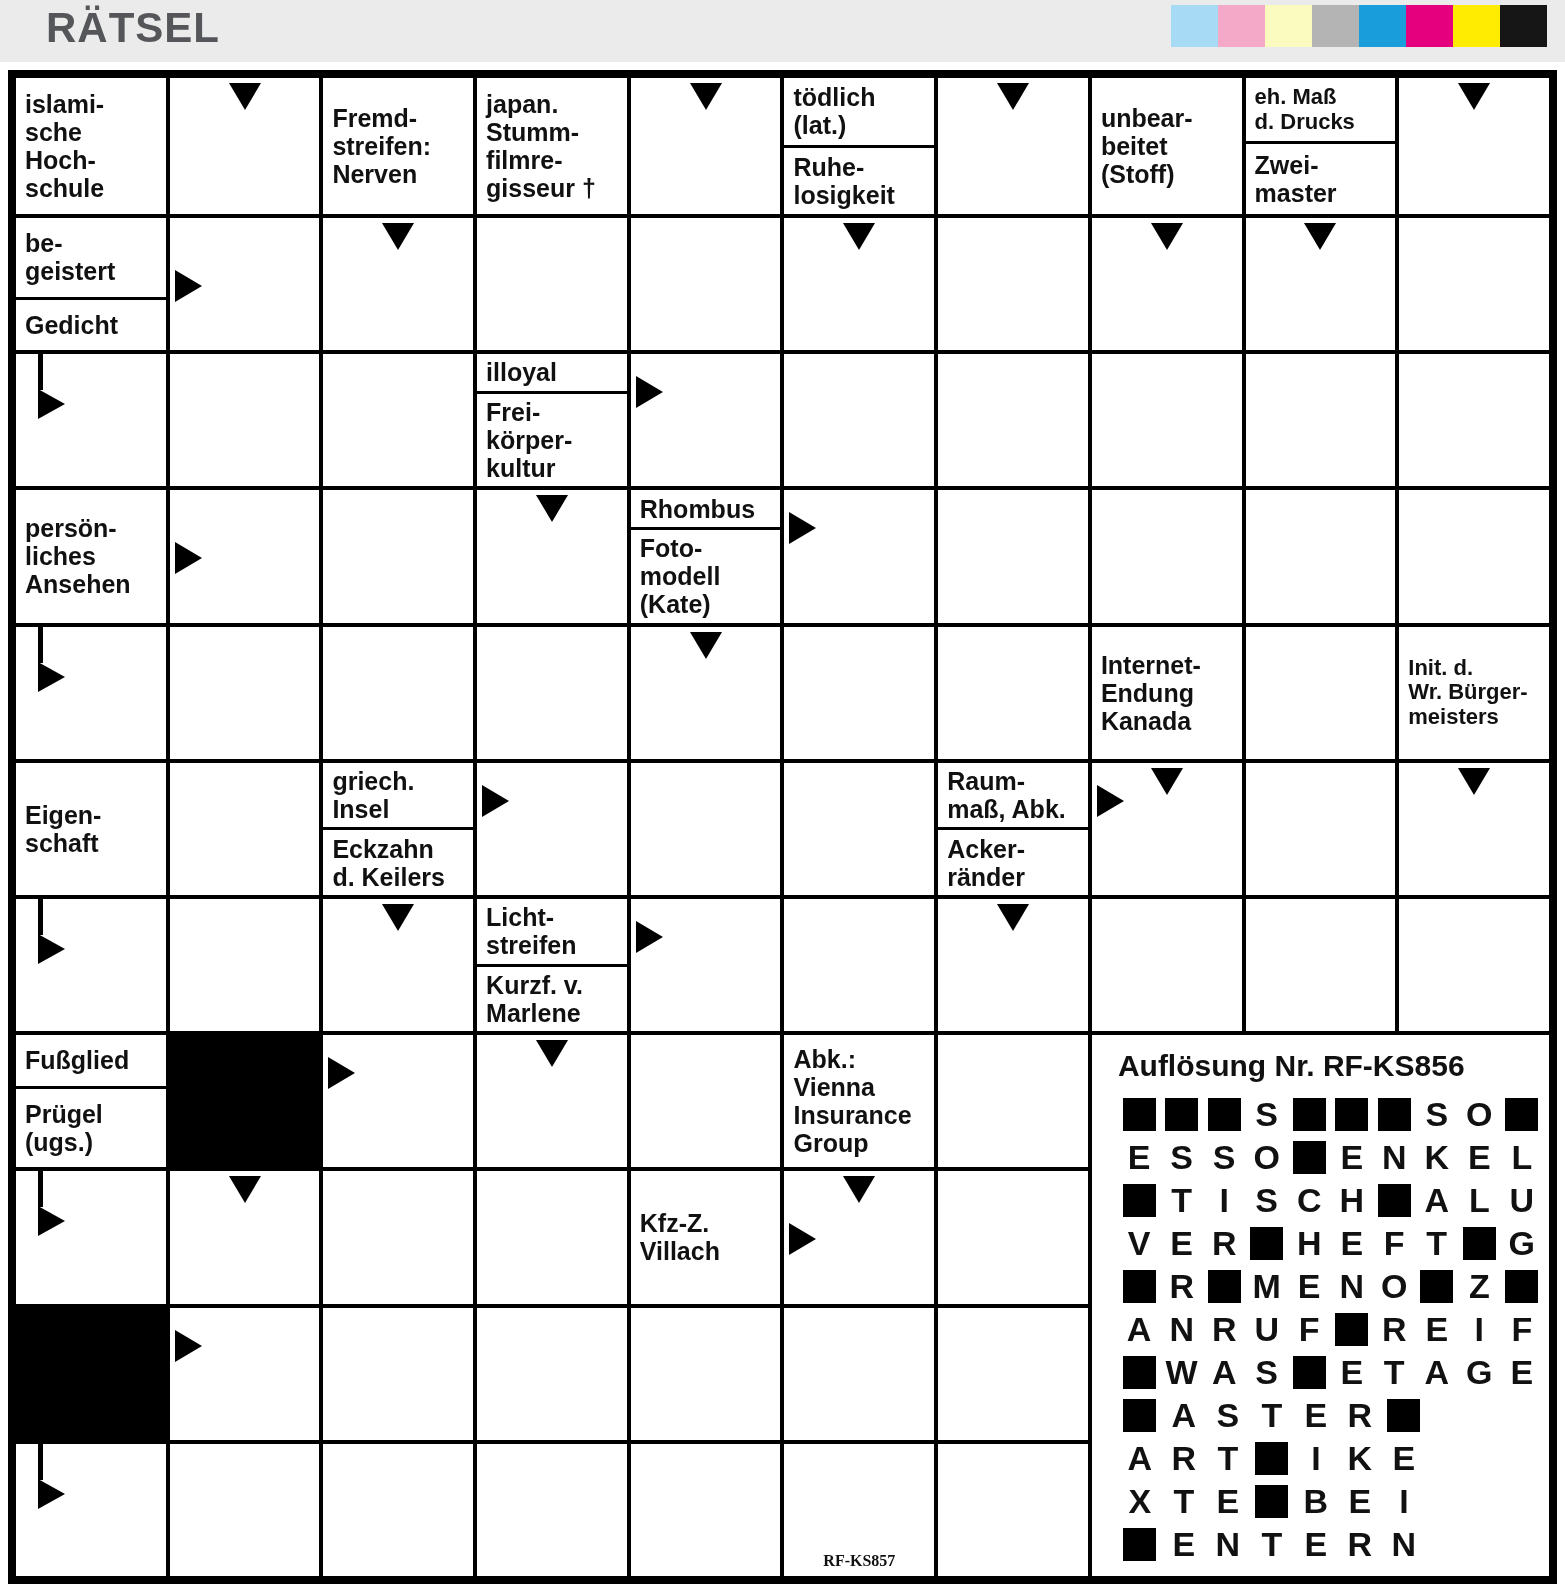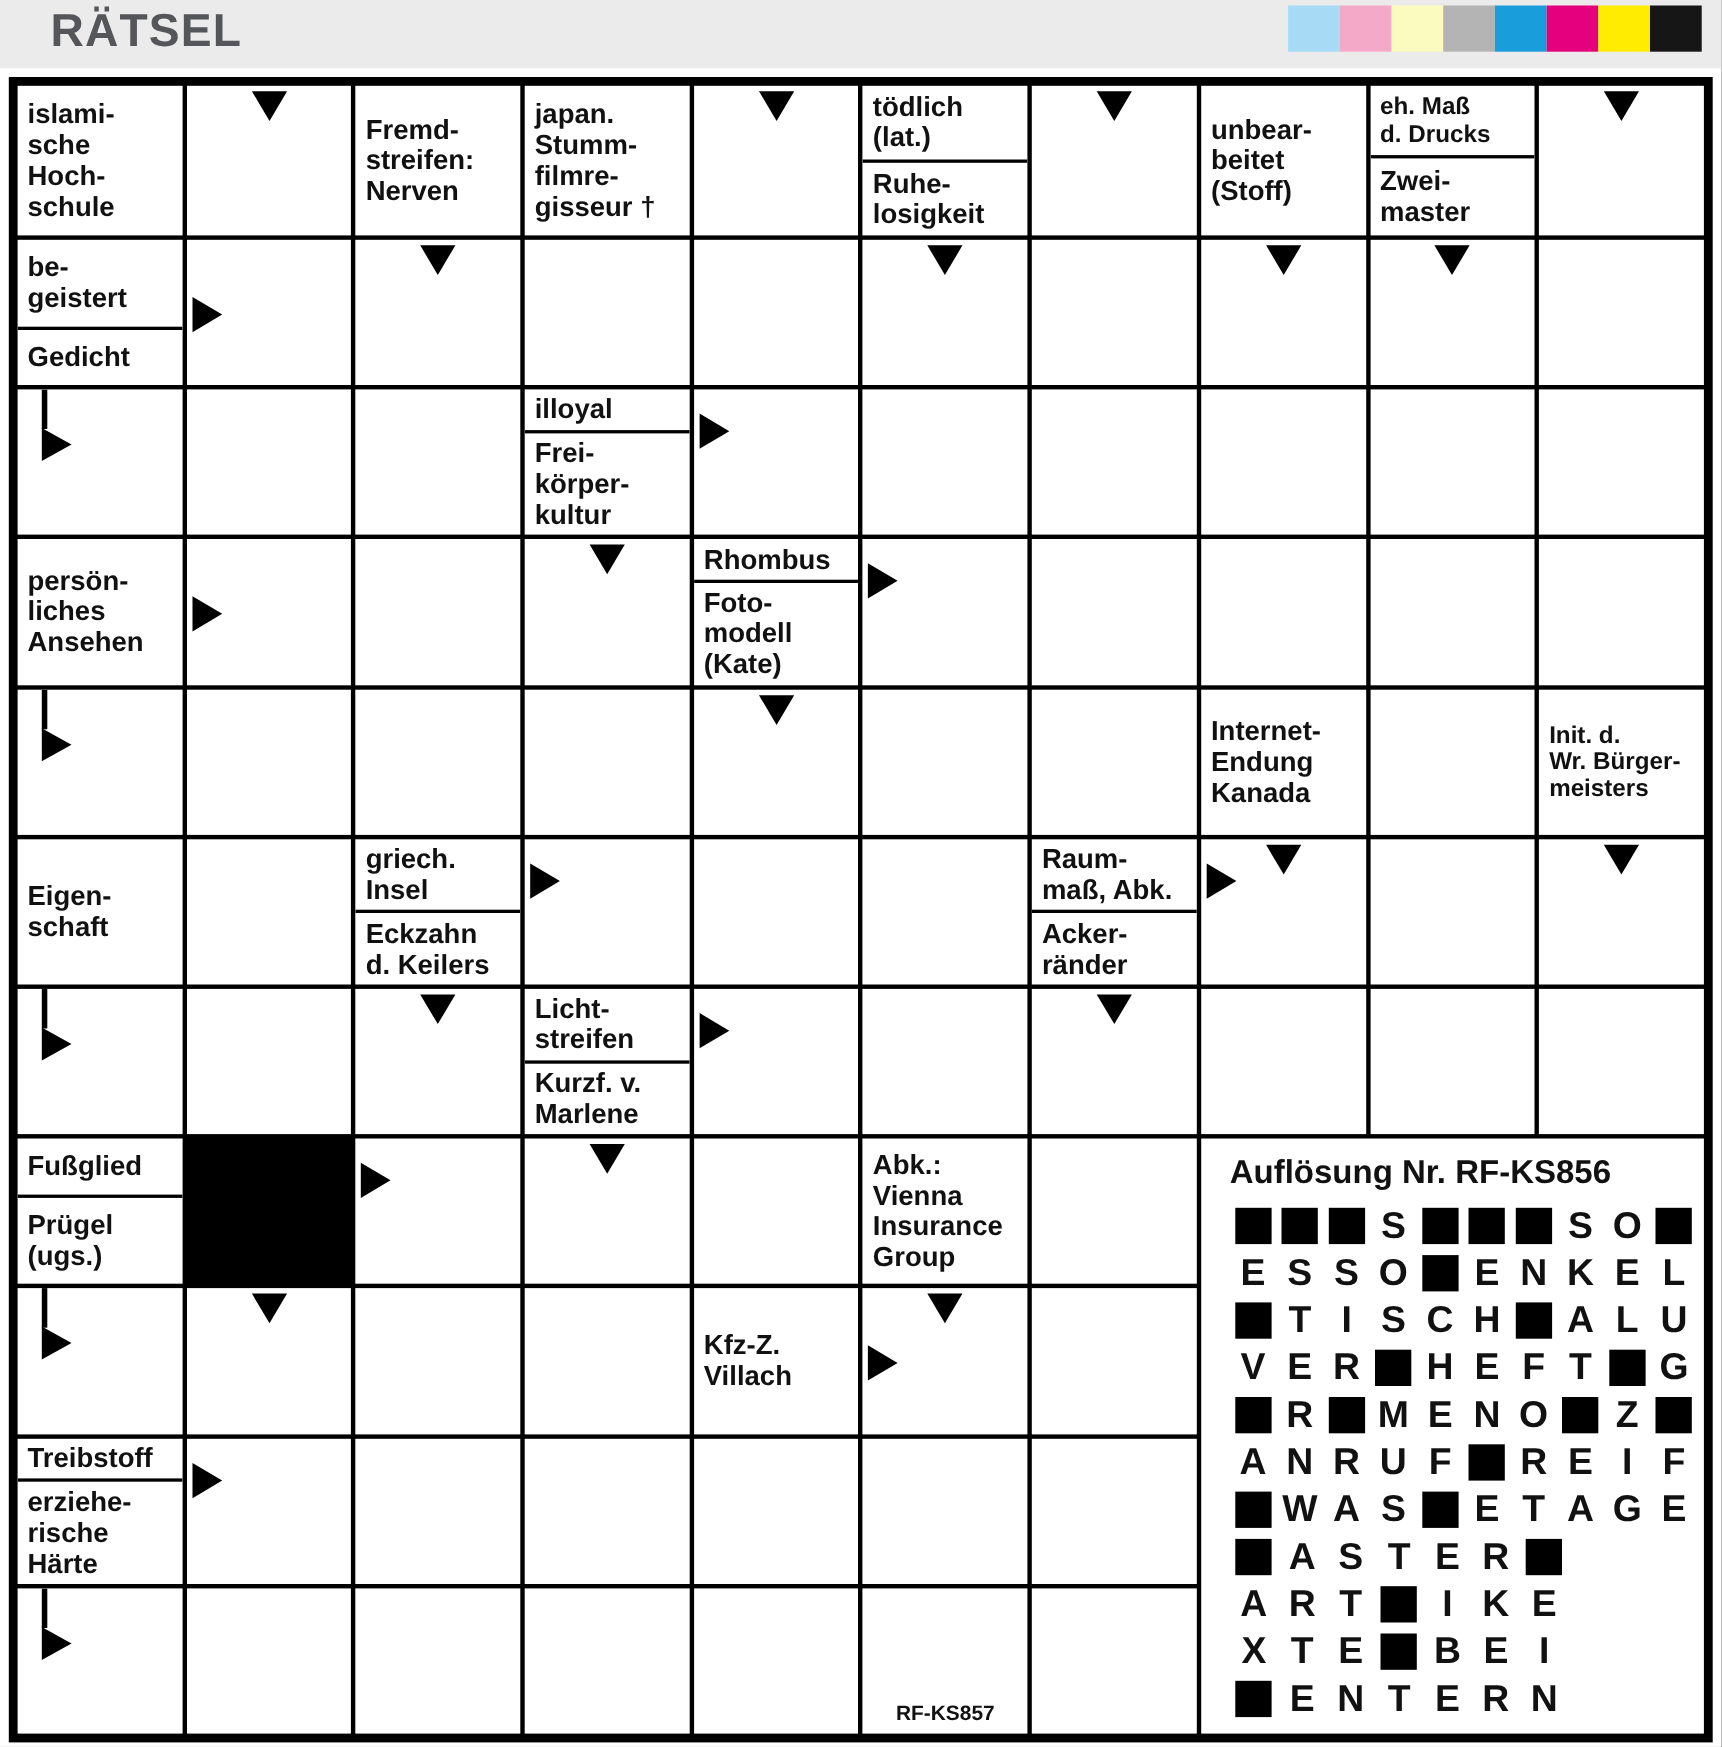--- a/index.html
+++ b/index.html
@@ -69,21 +69,21 @@
   .flag { position: absolute; top: 0; left: 22px; }
   .flag .pole { width: 5px; height: 36px; background: #000; }
   .flag .head {
     width: 0; height: 0; margin-top: -1px;
     border-top: 15px solid transparent;
     border-bottom: 15px solid transparent;
     border-left: 27px solid #000;
   }
   .code-label {
     position: absolute; bottom: 6px; left: 0; width: 100%;
-    text-align: center; font-weight: bold; font-size: 19px;
+    text-align: center; font-weight: bold; font-size: 16px; font-family: Liberation Serif, serif;
   }
 
   .solution-box { padding: 14px 6px 6px 26px; }
   .sol-heading { font-weight: bold; font-size: 30px; margin-bottom: 10px; }
   .sol-row { height: 43px; display: flex; align-items: center; }
   .sol-cell {
     width: 44px; height: 43px;
     display: flex; align-items: center; justify-content: center;
     font-weight: bold; font-size: 34px;
   }
@@ -337,26 +337,20 @@
     <div class="cell" style="grid-area: 9 / 4;"></div>
     <div class="cell clue" style="grid-area: 9 / 5;">
       <div class="clue-part">Kfz-Z.
 Villach</div>
     </div>
     <div class="cell" style="grid-area: 9 / 6;">
       <div class="arrow-down"></div>
       <div class="arrow-right mid"></div>
     </div>
     <div class="cell" style="grid-area: 9 / 7;"></div>
-    <div class="cell clue" style="grid-area: 10 / 1;">
-      <div class="clue-part">Treibstoff</div>
-      <div class="clue-part">erziehe-
-rische
-Härte</div>
-    </div>
     <div class="cell" style="grid-area: 10 / 2;">
       <div class="arrow-right"></div>
     </div>
     <div class="cell" style="grid-area: 10 / 3;"></div>
     <div class="cell" style="grid-area: 10 / 4;"></div>
     <div class="cell" style="grid-area: 10 / 5;"></div>
     <div class="cell" style="grid-area: 10 / 6;"></div>
     <div class="cell" style="grid-area: 10 / 7;"></div>
     <div class="cell" style="grid-area: 11 / 1;">
       <div class="flag">

